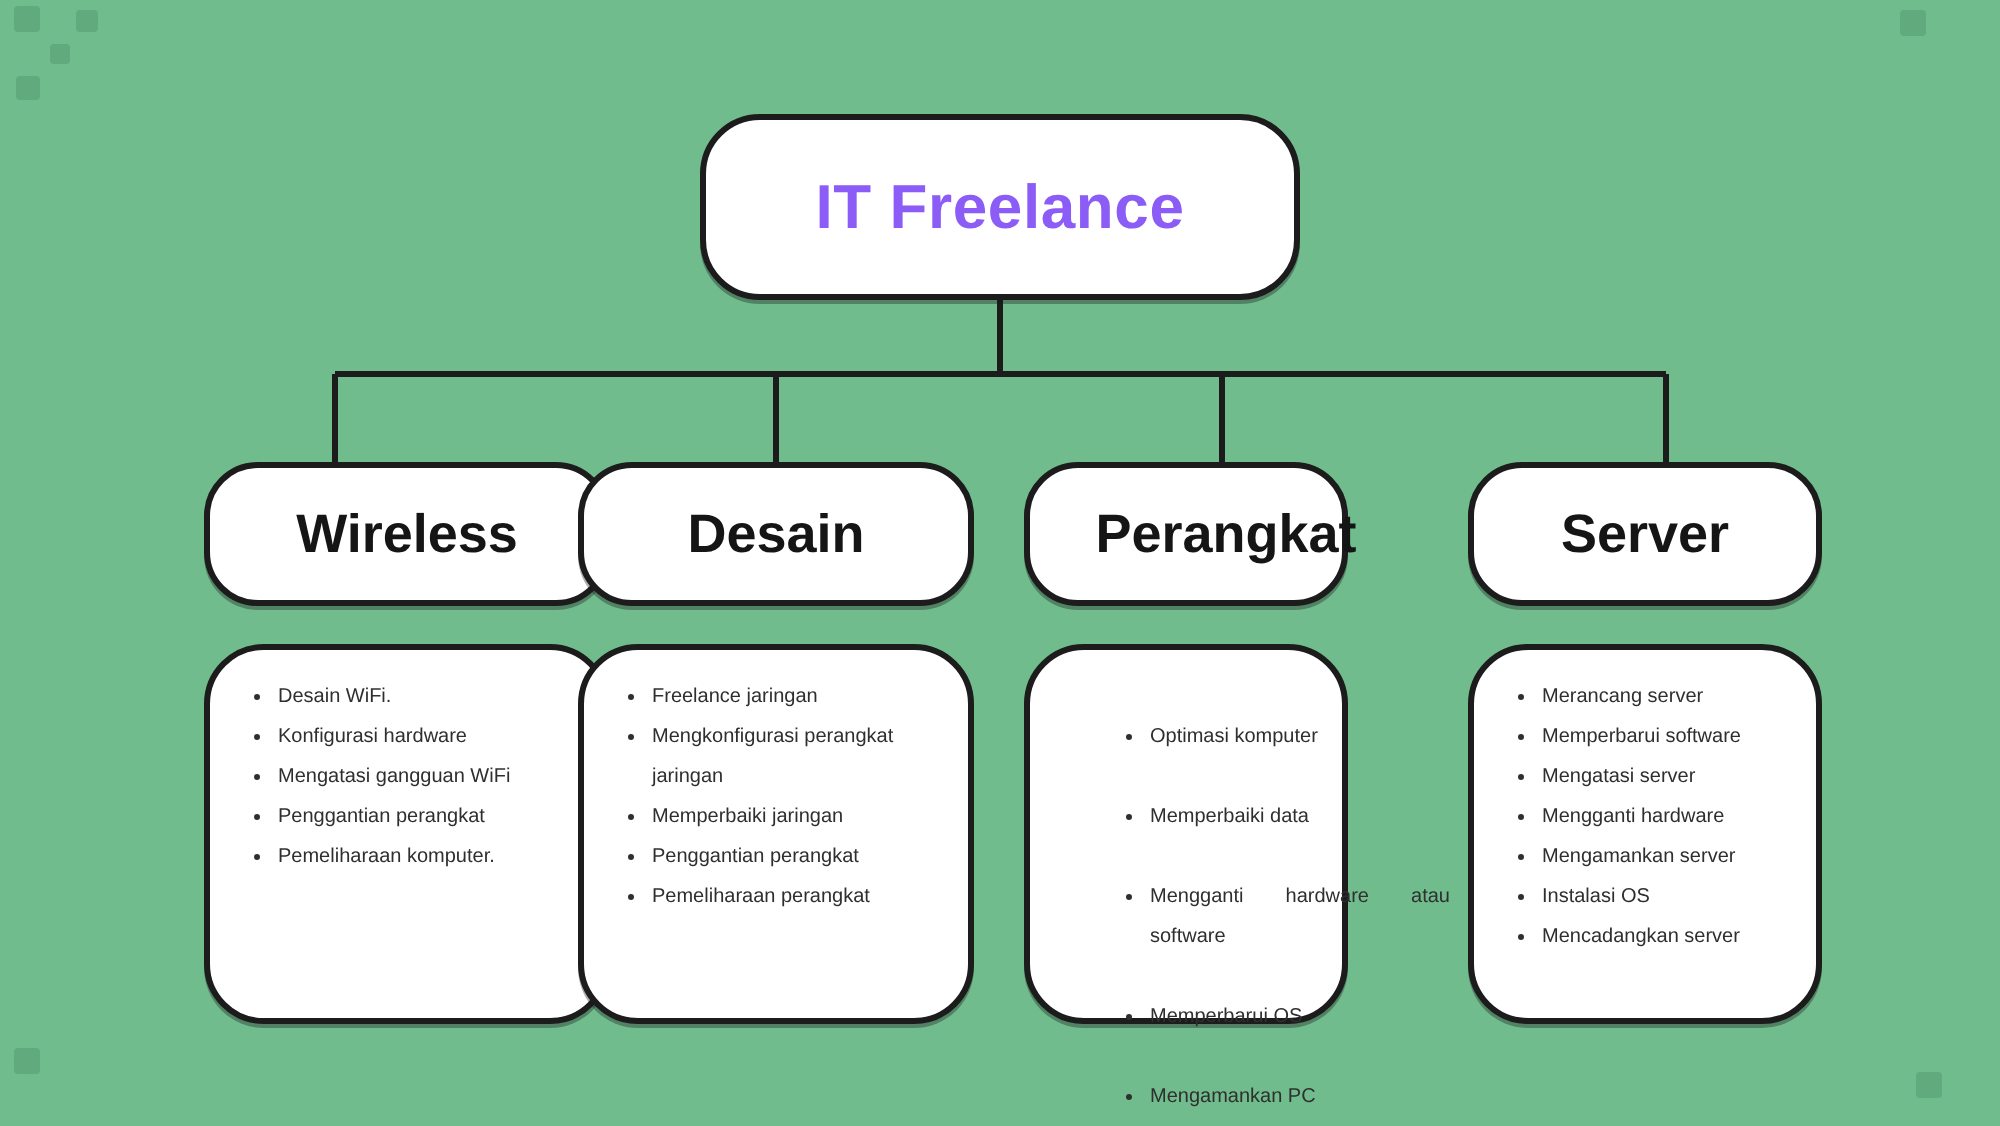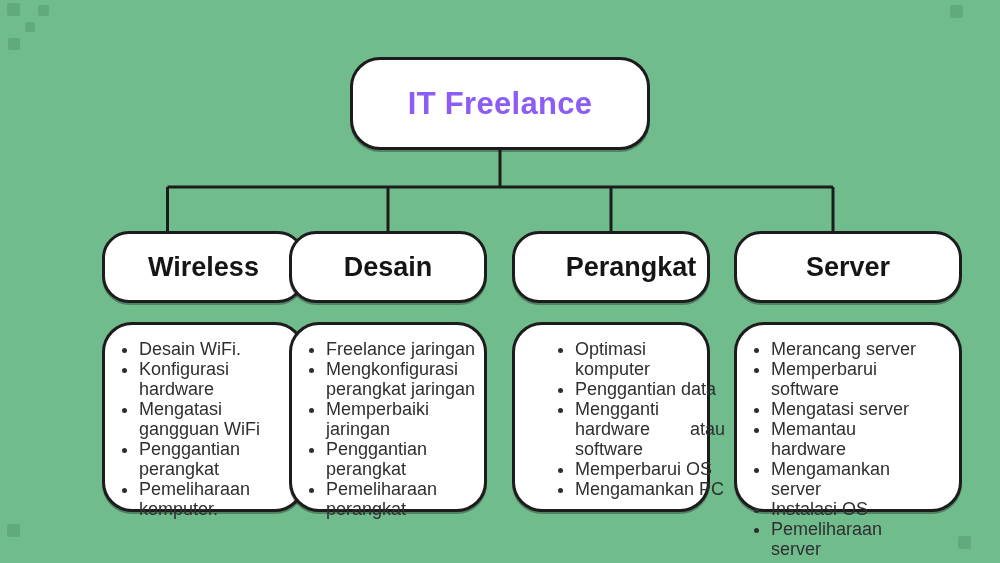--- a/index.html
+++ b/index.html
@@ -18,31 +18,31 @@
   .title-box .t{font-size:31px;font-weight:bold;color:#8b5cf6;letter-spacing:.3px;}
   .branch-head{top:231px;height:72px;border-radius:27px;}
   .branch-head .t{font-size:27px;font-weight:bold;color:#151515;}
   .card{
     position:absolute;top:322px;height:190px;background:#FFFFFF;
     border:3px solid #1C1C1C;border-radius:30px;box-sizing:border-box;
     padding:14px 6px 0 14px;box-shadow:0 2px 0 rgba(23,23,23,.35);
   }
   .x-wireless{left:66px;width:203px;margin-left:36px;}
   .x-network{left:289px;width:198px;}
-  .x-perangkat{left:512px;width:198px;padding-left:40px;}
-  .x-server{left:734px;width:228px;}
+  .x-perangkat{left:512px;width:162px;padding-left:40px;}
+  .x-server{left:734px;width:177px;}
   .card ul{
     margin:0;padding:0 0 0 20px;list-style:disc outside;
-    font-size:18px;line-height:20px;color:#2F2F2F;
+    font-size:10px;line-height:20px;color:#2F2F2F;
   }
   .card.w-wireless ul{width:151px;}
   .card.w-network ul{width:158px;}
   .card.w-perangkat ul{width:150px;}
   .card.w-server ul{width:152px;}
-  .card.justify li{text-align:justify;}
+  .card.justify li{text-align:justify;margin-top:20px;}
   .deco{position:absolute;background:rgba(20,80,50,0.16);border-radius:2px;}
 </style>
 </head>
 <body>
 
 <div class="canvas">
 
   <div class="deco" style="left:7px;top:3px;width:13px;height:13px;"></div>
   <div class="deco" style="left:38px;top:5px;width:11px;height:11px;"></div>
   <div class="deco" style="left:25px;top:22px;width:10px;height:10px;"></div>
@@ -86,31 +86,31 @@
         <li>Freelance jaringan</li>
         <li>Mengkonfigurasi perangkat jaringan</li>
         <li>Memperbaiki jaringan</li>
         <li>Penggantian perangkat</li>
         <li>Pemeliharaan perangkat</li>
       </ul>
   </div>
   <div class="card x-perangkat w-perangkat justify">
     <ul>
         <li>Optimasi komputer</li>
-        <li>Penggantian data</li>
+        <li>Memperbaiki data</li>
         <li>Mengganti hardware atau software</li>
         <li>Memperbarui OS</li>
         <li>Mengamankan PC</li>
       </ul>
   </div>
   <div class="card x-server w-server">
     <ul>
         <li>Merancang server</li>
         <li>Memperbarui software</li>
         <li>Mengatasi server</li>
-        <li>Memantau hardware</li>
+        <li>Mengganti hardware</li>
         <li>Mengamankan server</li>
         <li>Instalasi OS</li>
-        <li>Pemeliharaan server</li>
+        <li>Mencadangkan server</li>
       </ul>
   </div>
 
 </div>
 
 </body></html>

